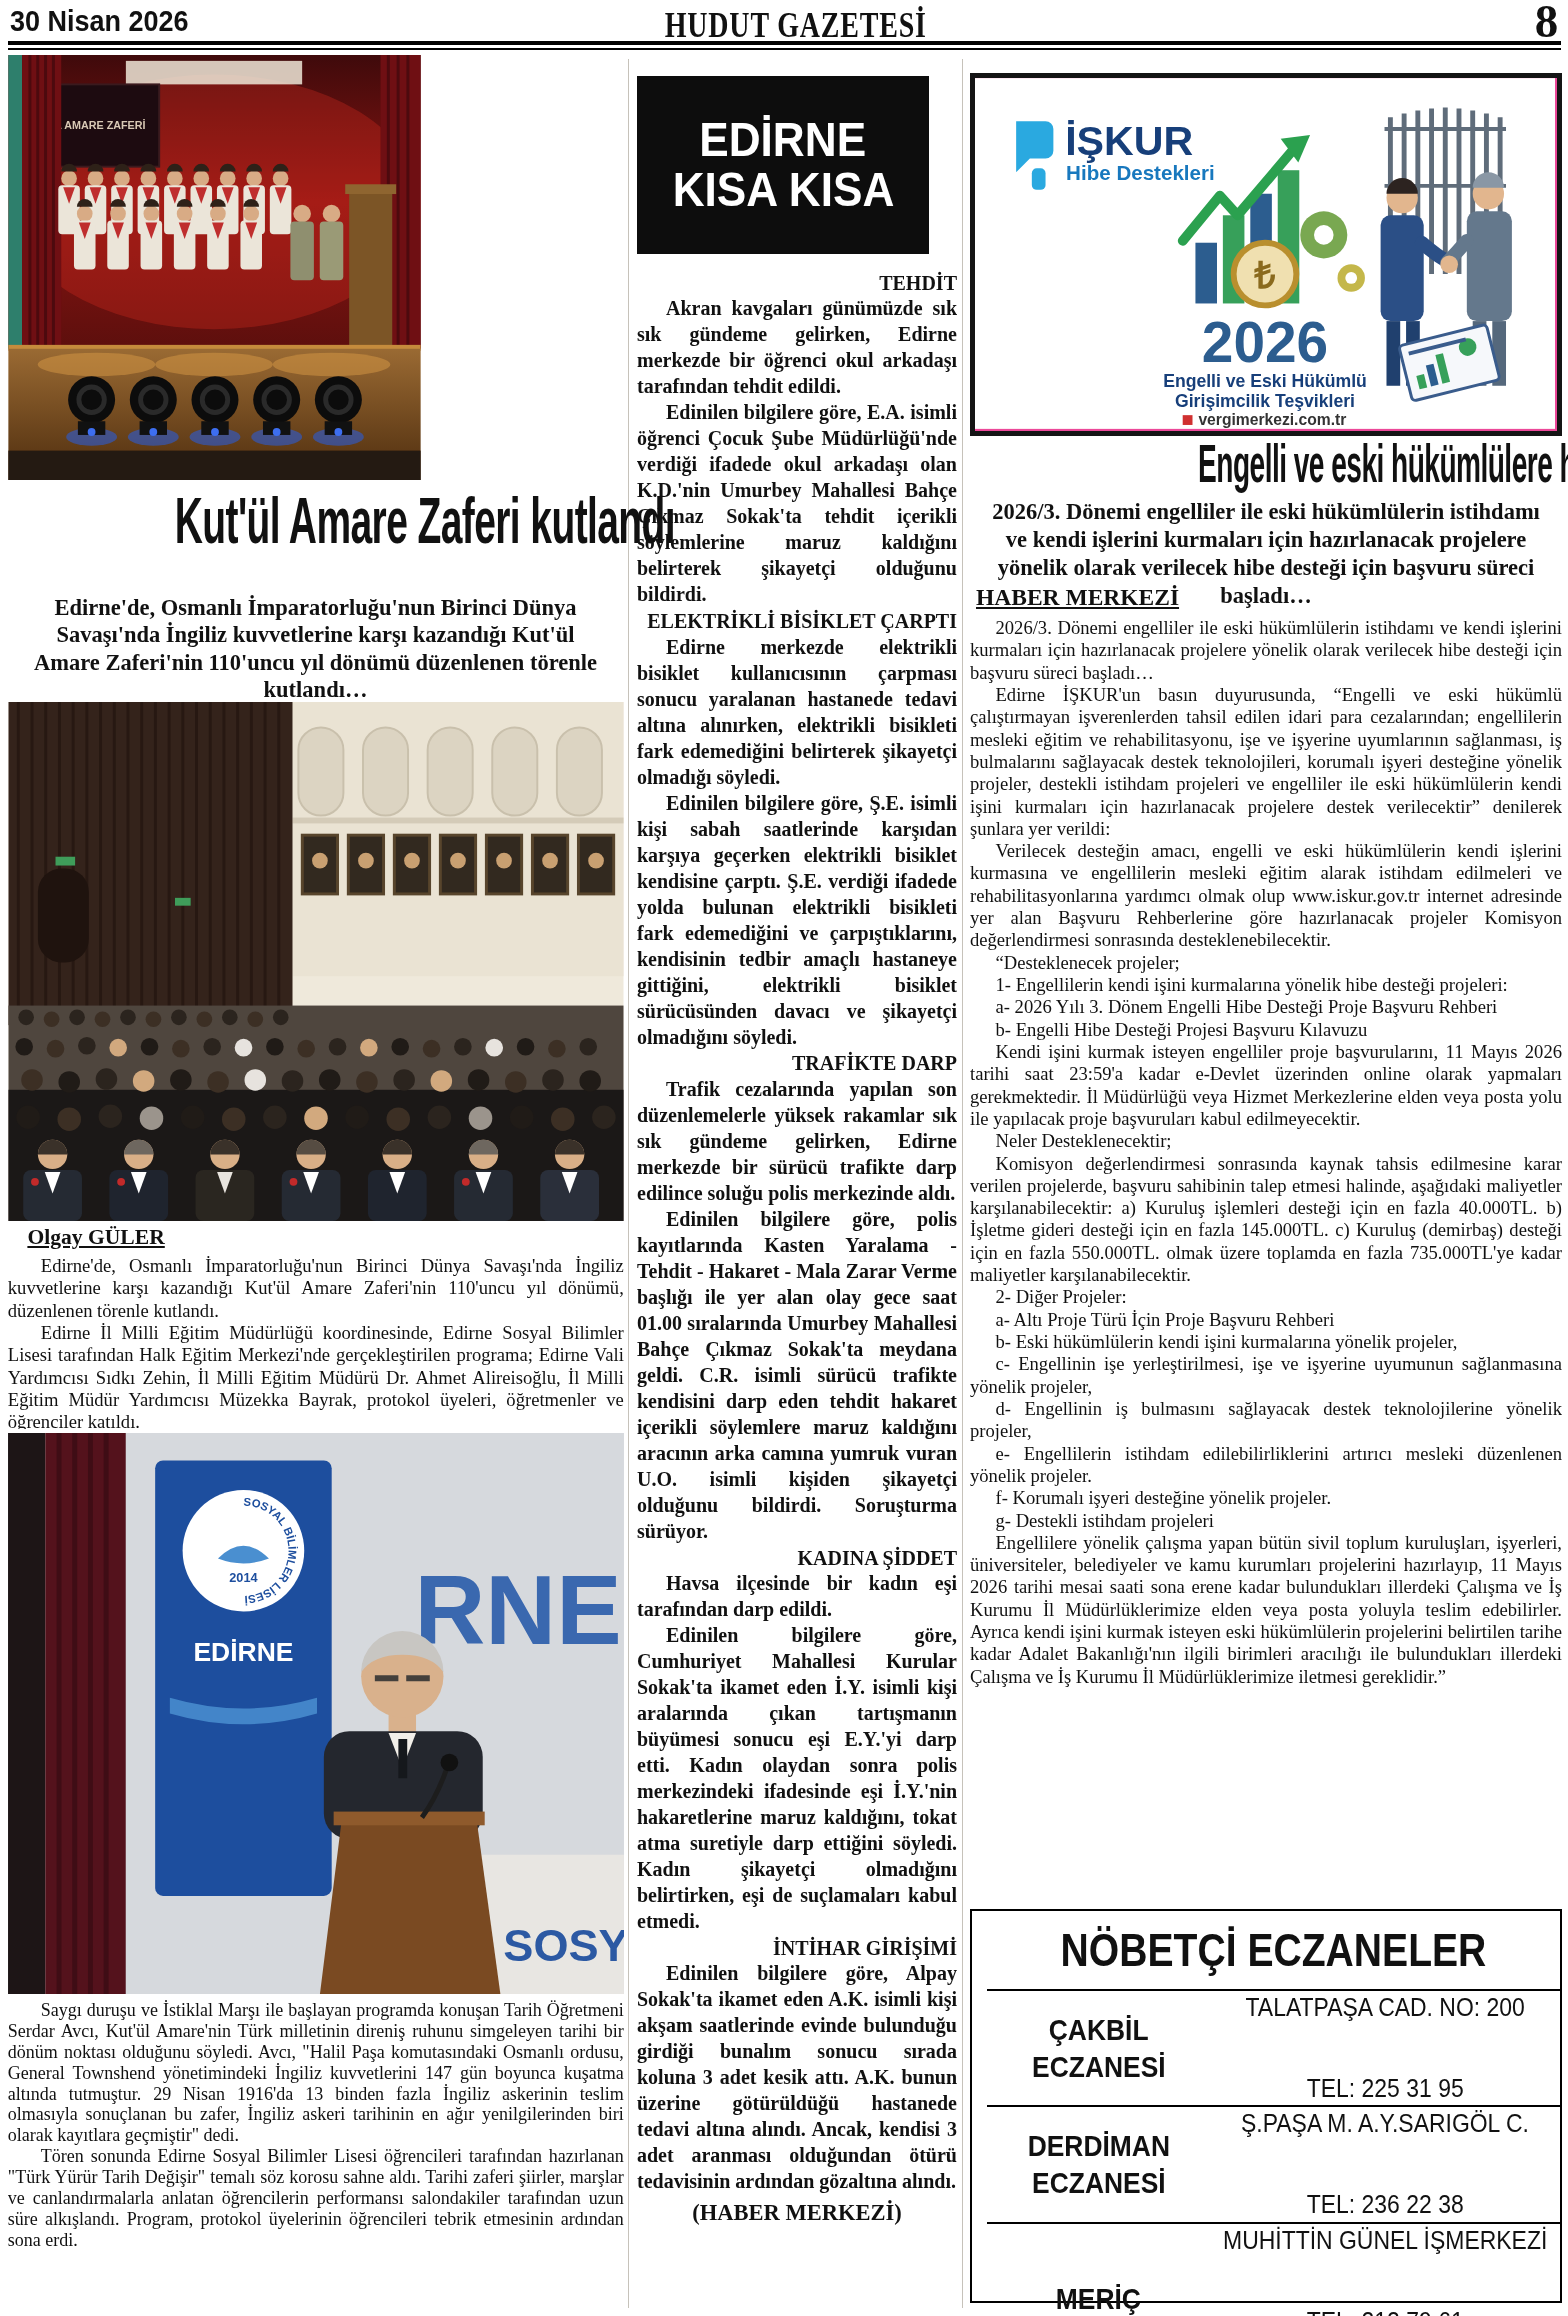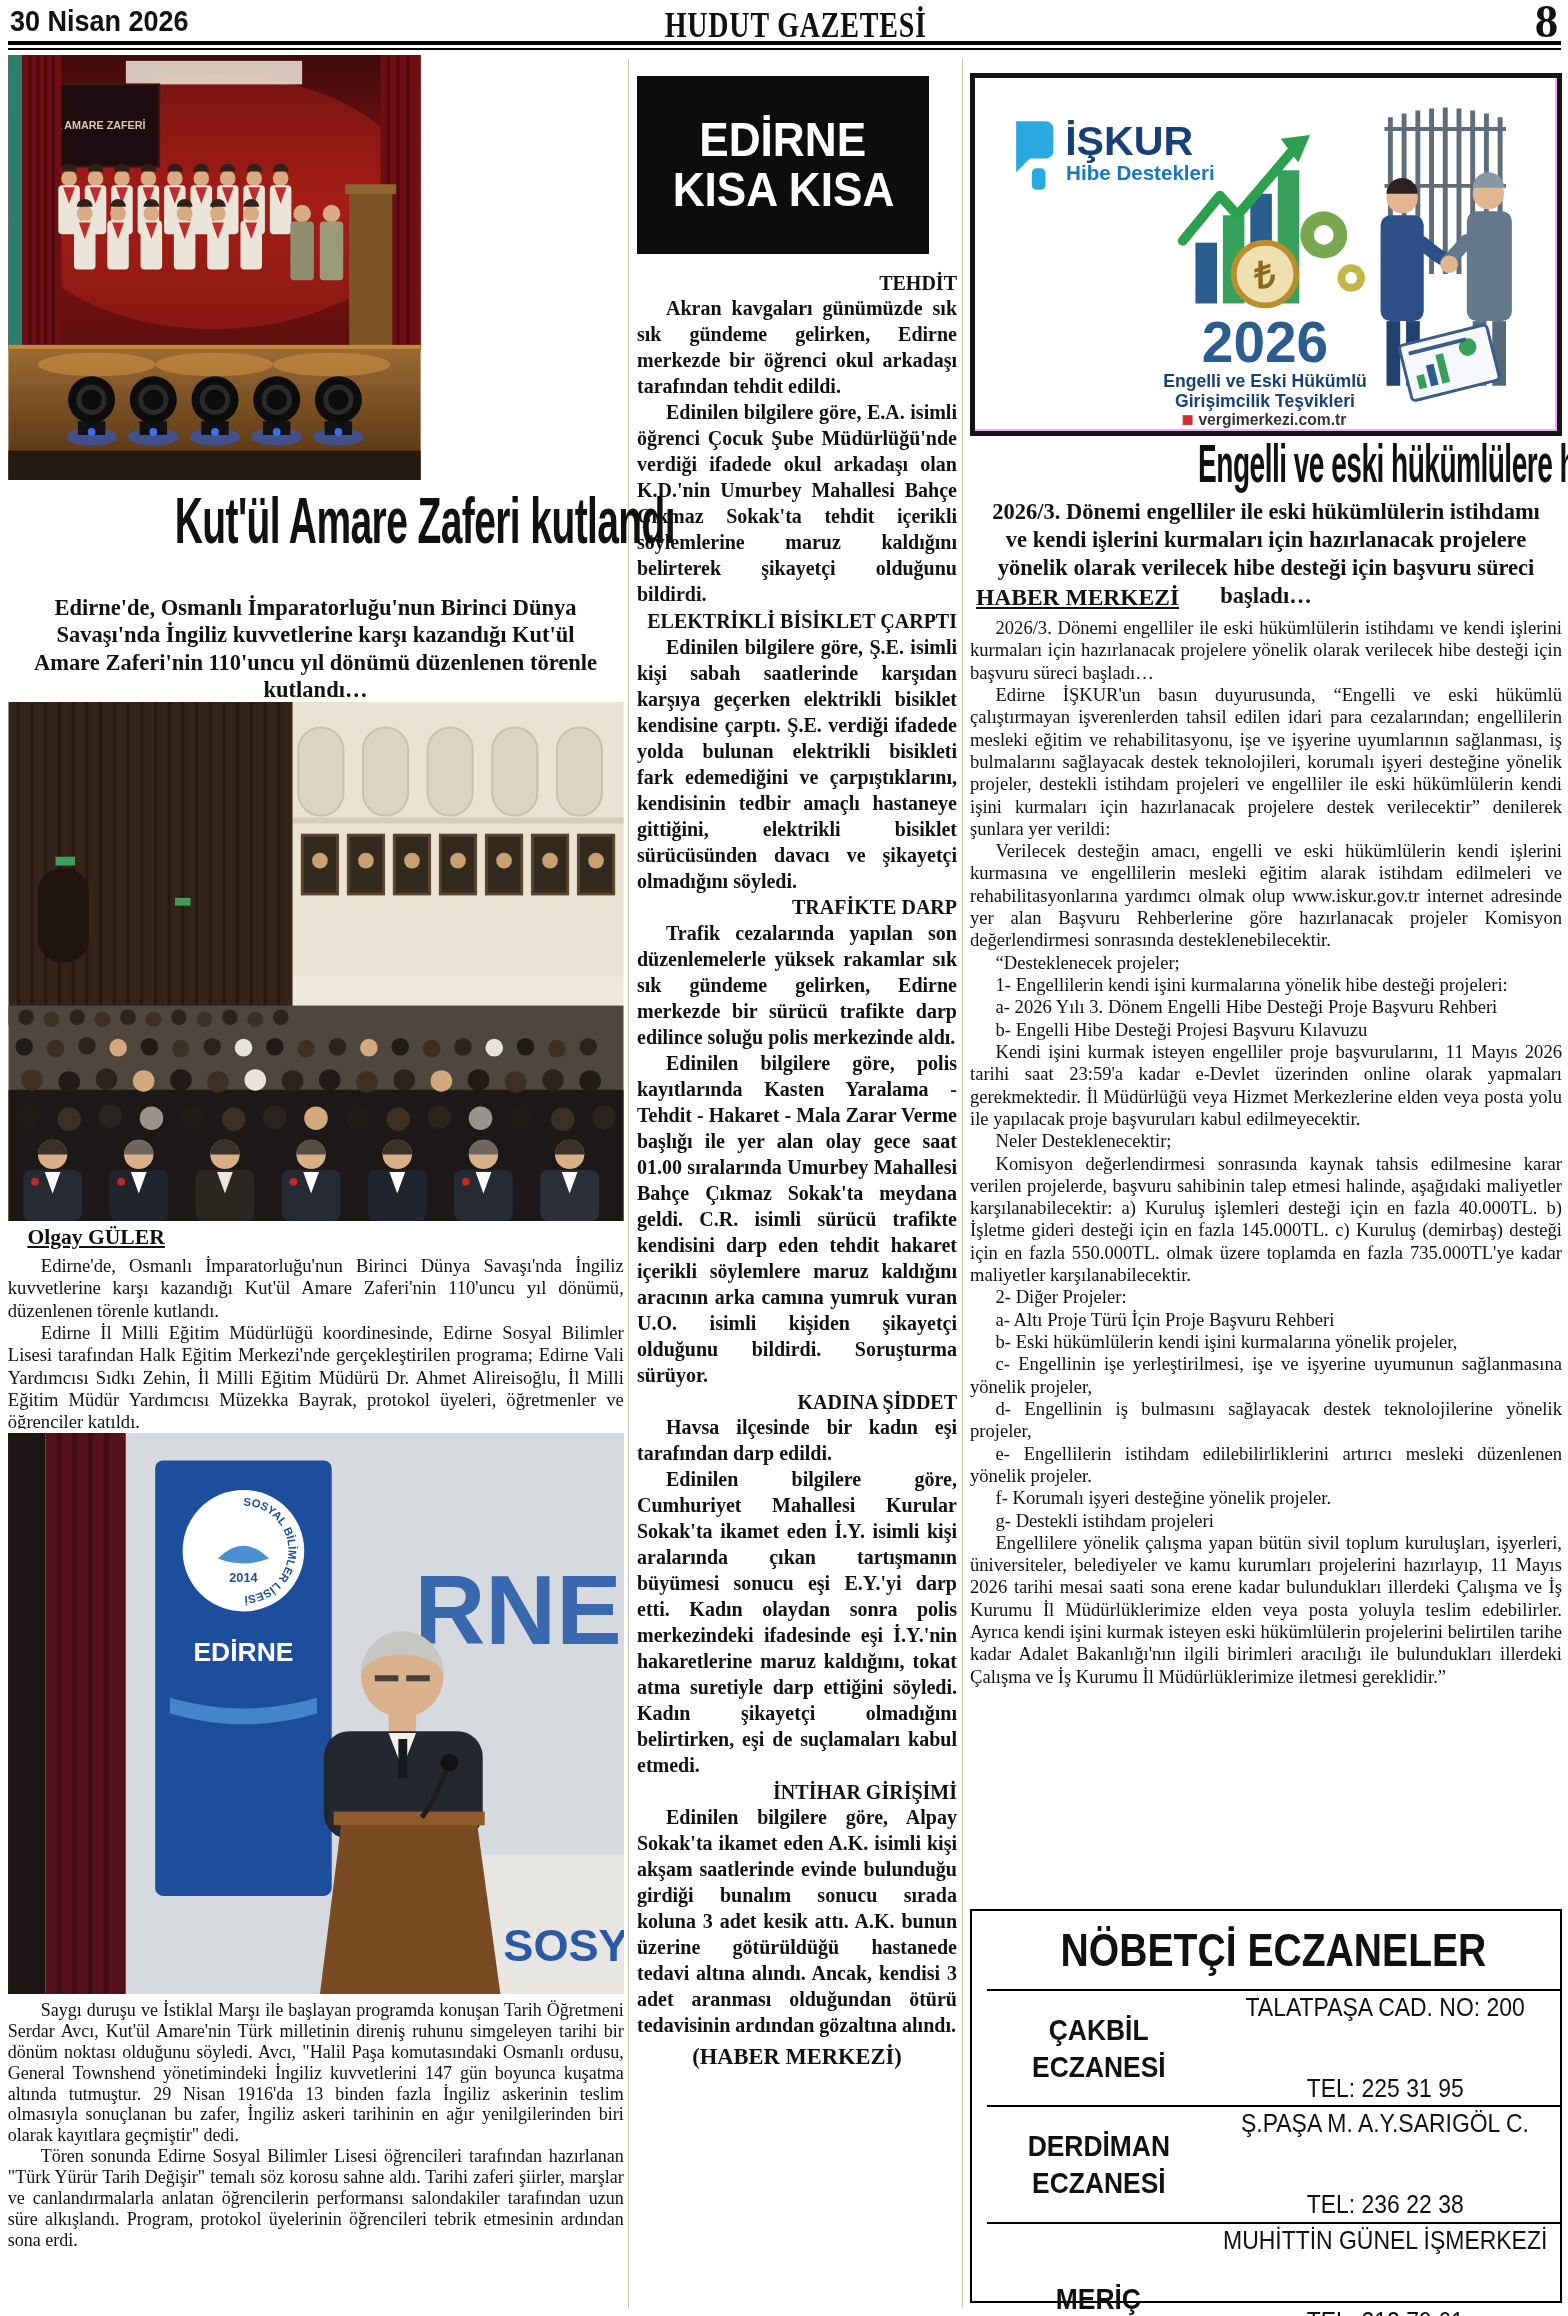--- a/index.html
+++ b/index.html
@@ -35,21 +35,21 @@
   #kisa-box{left:637px;top:76px;width:292px;height:178px;background:#0d0d0d;color:#fff;
     display:flex;flex-direction:column;align-items:center;justify-content:center;}
   #kisa-box .kline{font-family:"Liberation Sans",sans-serif;font-weight:700;font-size:48px;
     line-height:1.04;transform:scaleX(.92);transform-origin:center;white-space:nowrap;}
   #mid-col-text{left:637px;top:269px;width:320px;height:2035px;overflow:hidden;
     font-size:20px;line-height:1.3;text-align:justify;}
   #mid-col-text h3{margin:2.9px 0 1px 0;font-size:20px;text-align:right;font-weight:700;line-height:1.12;}
   #mid-col-text p{margin:0;text-indent:29px;font-weight:bold;}
   #mid-signoff{text-align:center;font-weight:700;font-size:22.5px;margin-top:3.9px;}
   
-  #ad-box{left:970px;top:73px;width:592px;height:363px;border:5.9px solid #141414;box-sizing:border-box;background:#f0abfc;}
+  #ad-box{left:970px;top:73px;width:592px;height:363px;border:5.9px solid #141414;box-sizing:border-box;background:#ec4899;}
   #headline-right-wrap{left:968px;top:437px;width:596px;text-align:center;}
   #headline-right{display:inline-block;font-family:"Liberation Sans",sans-serif;font-weight:700;
     font-size:53px;line-height:1;transform:scaleX(.53);transform-origin:center top;white-space:nowrap;letter-spacing:-1px;}
   #subhead-right{left:982px;top:498px;width:568px;text-align:center;font-weight:700;
     font-size:22.5px;line-height:1.24;}
   #byline-right{left:976px;top:584px;font-weight:700;font-size:23.5px;text-decoration:underline;}
   #right-text{left:970px;top:617px;width:592px;height:1286px;overflow:hidden;
     font-size:18.6px;line-height:1.2;text-align:justify;}
   #right-text p{margin:0;text-indent:25.5px;}
   
@@ -409,20 +409,21 @@
 <div class="abs" id="kisa-box">
   <div class="kline">EDİRNE</div>
   <div class="kline">KISA KISA</div>
 </div>
 
 <div class="abs" id="mid-col-text">
   <h3>TEHDİT</h3>
   <p>Akran kavgaları günümüzde sık sık gündeme gelirken, Edirne merkezde bir öğrenci okul arkadaşı tarafından tehdit edildi.</p>
   <p>Edinilen bilgilere göre, E.A. isimli öğrenci Çocuk Şube Müdürlüğü'nde verdiği ifadede okul arkadaşı olan K.D.'nin Umurbey Mahallesi Bahçe Çıkmaz Sokak'ta tehdit içerikli söylemlerine maruz kaldığını belirterek şikayetçi olduğunu bildirdi.</p>
   <h3>ELEKTRİKLİ BİSİKLET ÇARPTI</h3>
+  <p>Edirne merkezde elektrikli bisiklet kullanıcısının çarpması sonucu yaralanan hastanede tedavi altına alınırken, elektrikli bisikleti fark edemediğini belirterek şikayetçi olmadığı söyledi.</p>
   <p>Edinilen bilgilere göre, Ş.E. isimli kişi sabah saatlerinde karşıdan karşıya geçerken elektrikli bisiklet kendisine çarptı. Ş.E. verdiği ifadede yolda bulunan elektrikli bisikleti fark edemediğini ve çarpıştıklarını, kendisinin tedbir amaçlı hastaneye gittiğini, elektrikli bisiklet sürücüsünden davacı ve şikayetçi olmadığını söyledi.</p>
   <h3>TRAFİKTE DARP</h3>
   <p>Trafik cezalarında yapılan son düzenlemelerle yüksek rakamlar sık sık gündeme gelirken, Edirne merkezde bir sürücü trafikte darp edilince soluğu polis merkezinde aldı.</p>
   <p>Edinilen bilgilere göre, polis kayıtlarında Kasten Yaralama - Tehdit - Hakaret - Mala Zarar Verme başlığı ile yer alan olay gece saat 01.00 sıralarında Umurbey Mahallesi Bahçe Çıkmaz Sokak'ta meydana geldi. C.R. isimli sürücü trafikte kendisini darp eden tehdit hakaret içerikli söylemlere maruz kaldığını aracının arka camına yumruk vuran U.O. isimli kişiden şikayetçi olduğunu bildirdi. Soruşturma sürüyor.</p>
   <h3>KADINA ŞİDDET</h3>
   <p>Havsa ilçesinde bir kadın eşi tarafından darp edildi.</p>
   <p>Edinilen bilgilere göre, Cumhuriyet Mahallesi Kurular Sokak'ta ikamet eden İ.Y. isimli kişi aralarında çıkan tartışmanın büyümesi sonucu eşi E.Y.'yi darp etti. Kadın olaydan sonra polis merkezindeki ifadesinde eşi İ.Y.'nin hakaretlerine maruz kaldığını, tokat atma suretiyle darp ettiğini söyledi. Kadın şikayetçi olmadığını belirtirken, eşi de suçlamaları kabul etmedi.</p>
   <h3>İNTİHAR GİRİŞİMİ</h3>
   <p>Edinilen bilgilere göre, Alpay Sokak'ta ikamet eden A.K. isimli kişi akşam saatlerinde evinde bulunduğu girdiği bunalım sonucu sırada koluna 3 adet kesik attı. A.K. bunun üzerine götürüldüğü hastanede tedavi altına alındı. Ancak, kendisi 3 adet aranması olduğundan ötürü tedavisinin ardından gözaltına alındı.</p>
   <div id="mid-signoff">(HABER MERKEZİ)</div>

